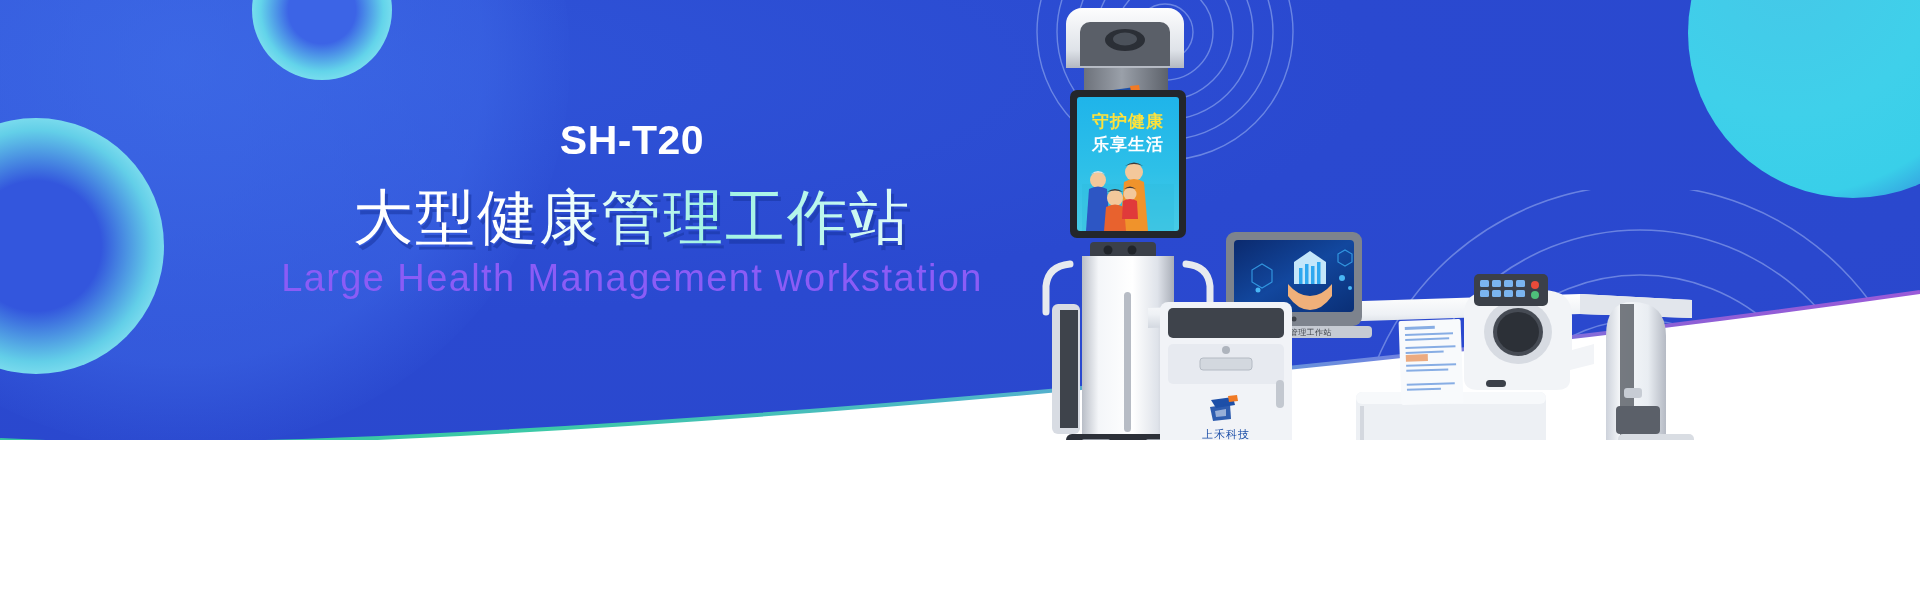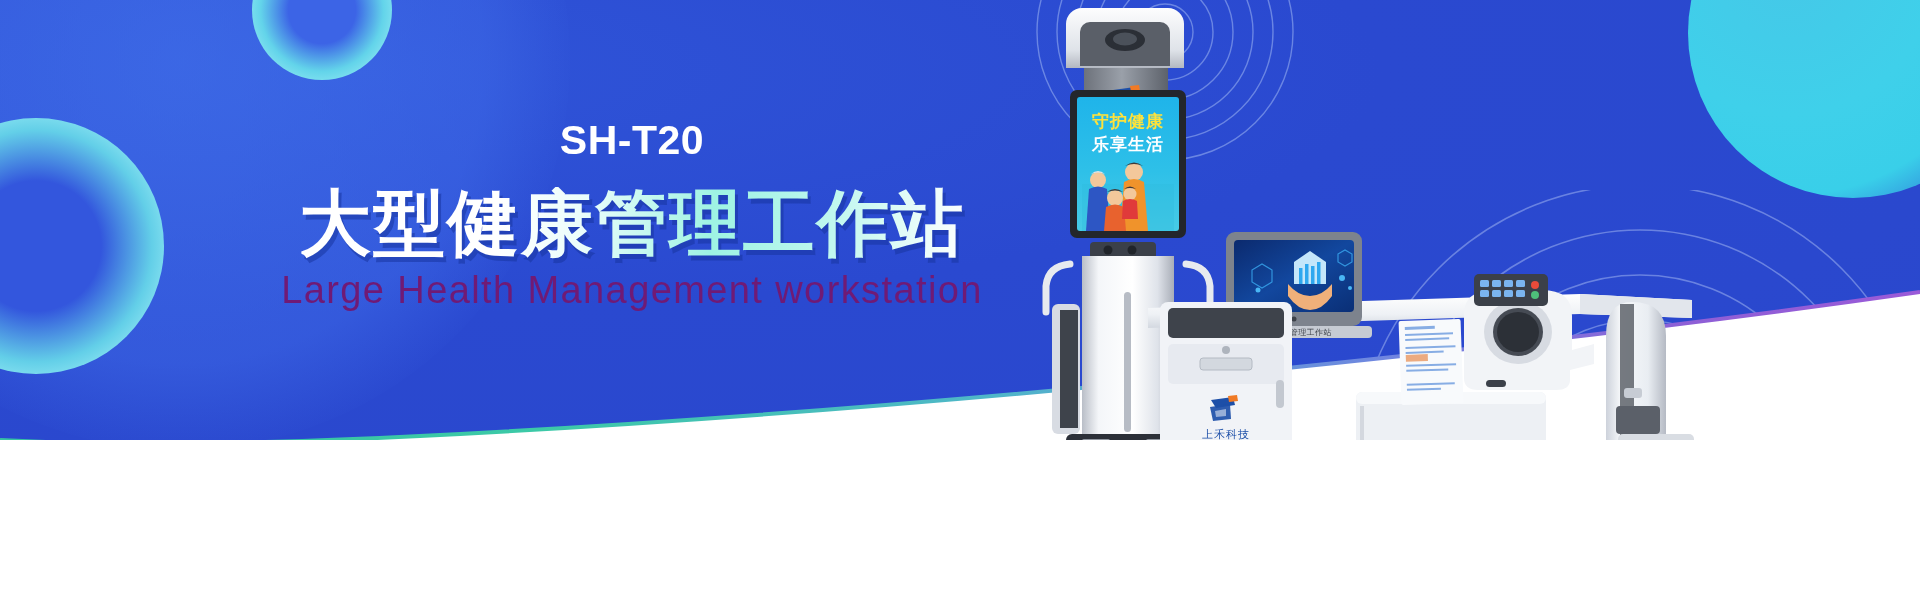--- a/index.html
+++ b/index.html
@@ -42,28 +42,28 @@
   
   .curve{position:absolute;left:0;top:0;width:1920px;height:600px;pointer-events:none;}
 
   
   .copy{position:absolute;left:232px;top:120px;width:800px;text-align:center;}
   .model{
     font-size:41px;font-weight:bold;color:#ffffff;letter-spacing:.5px;
     line-height:1;margin:0 0 26px 0;
   }
   .headline{
-    font-size:72px;font-weight:bold;line-height:1.02;letter-spacing:2px;margin:0 0 4px 0;
+    font-size:60px;font-weight:normal;line-height:1.02;letter-spacing:2px;margin:0 0 4px 0;
     background:linear-gradient(95deg,#ffffff 0%,#ffffff 33%,#eafdfb 44%,#9ef3e3 60%,#bdf7ee 74%,#ffffff 92%);
     -webkit-background-clip:text;background-clip:text;
     -webkit-text-fill-color:transparent;color:transparent;
     filter:drop-shadow(3px 5px 0 rgba(24,52,160,.55));
   }
   .subline{
-    font-size:38px;font-weight:300;color:#701a75;letter-spacing:1.4px;
+    font-size:38px;font-weight:300;color:#8b5cf6;letter-spacing:1.4px;
     margin:10px 0 0 0;line-height:1.1;white-space:nowrap;
   }
 
   
   .product{position:absolute;left:1020px;top:2px;width:900px;height:600px;}
   .product svg{display:block;}
 </style>
 </head>
 <body>
 

